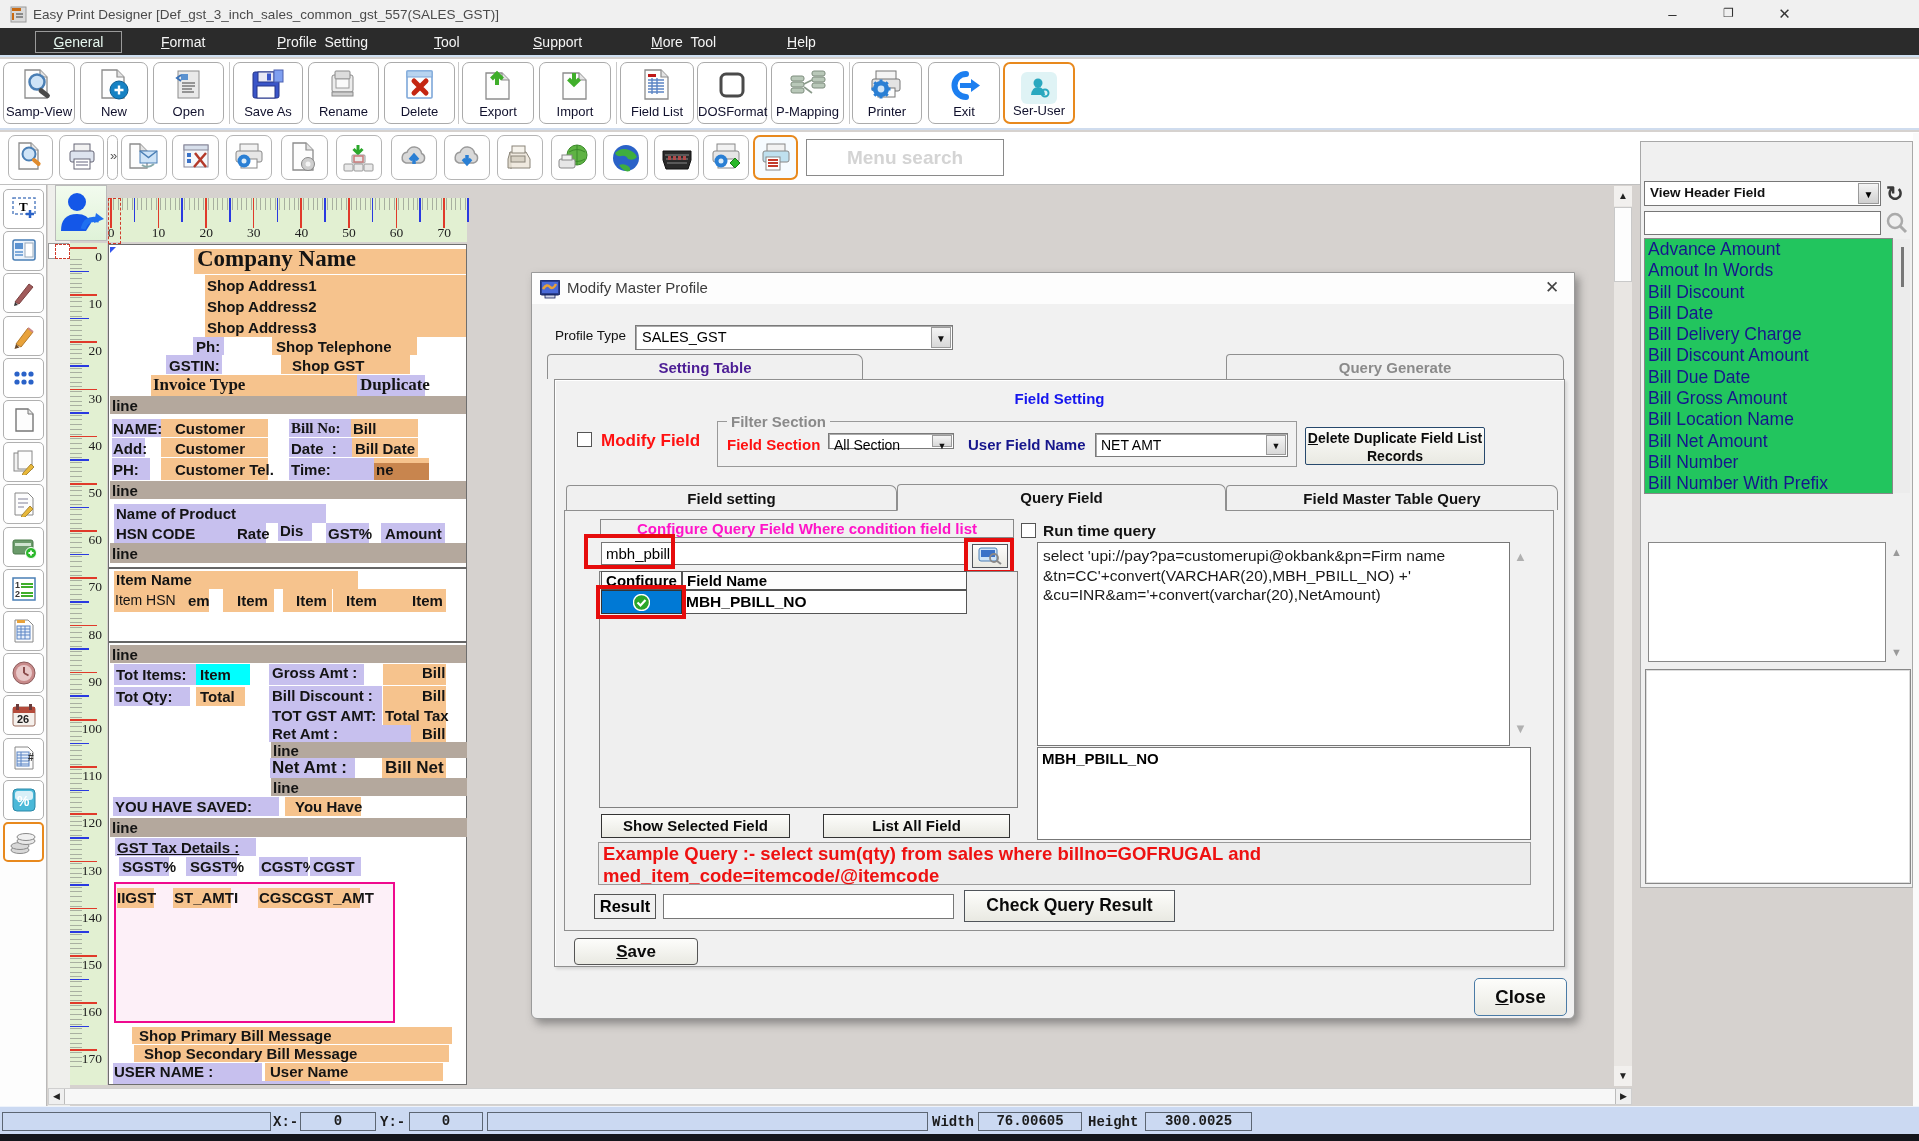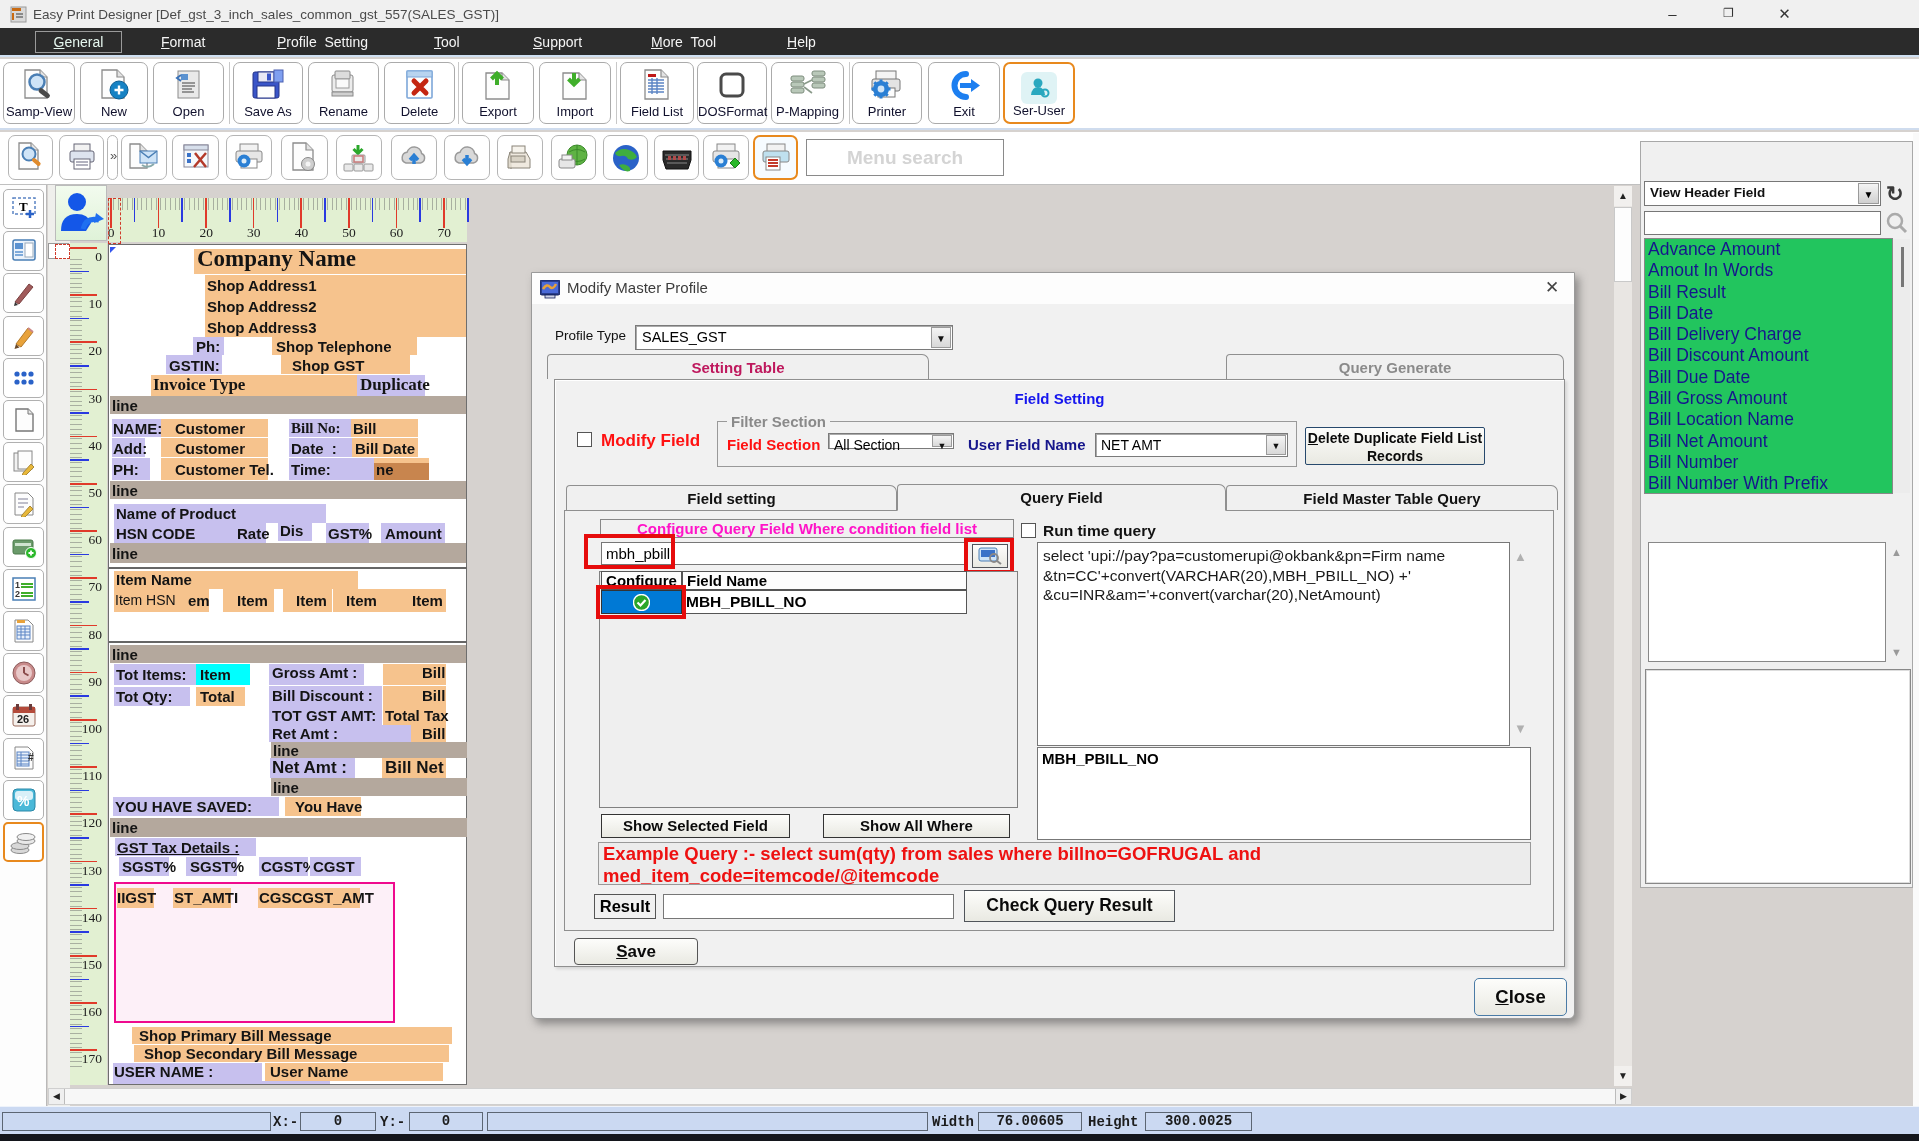--- a/index.html
+++ b/index.html
@@ -747,21 +747,21 @@
     </div>
 <div class="abs" style="left:246px;top:50px;width:24px;height:22px;font-size:21px;font-weight:bold;color:#3a3a3a;line-height:22px">↻</div>
 <div class="abs" style="left:4px;top:78px;width:237px;height:24px;background:#fff;border:1px solid #777"></div>
 <svg class="abs" style="left:244px;top:78px" width="26" height="24">
       <circle cx="11" cy="10" r="7" fill="none" stroke="#aaa" stroke-width="2.5"></circle>
       <path d="M16 15 l6 6" stroke="#aaa" stroke-width="3"></path>
     </svg>
 <div class="abs" style="left:4px;top:105px;width:249px;height:256px;background:#22c55e;border:1px solid #888;font-size:17.5px;color:#16168c;padding-left:3px">
       <div style="height:21.3px;line-height:21.3px;white-space:nowrap">Advance Amount</div>
       <div style="height:21.3px;line-height:21.3px;white-space:nowrap">Amout In Words</div>
-      <div style="height:21.3px;line-height:21.3px;white-space:nowrap">Bill Result</div>
+      <div style="height:21.3px;line-height:21.3px;white-space:nowrap">Bill Discount</div>
       <div style="height:21.3px;line-height:21.3px;white-space:nowrap">Bill Date</div>
       <div style="height:21.3px;line-height:21.3px;white-space:nowrap">Bill Delivery Charge</div>
       <div style="height:21.3px;line-height:21.3px;white-space:nowrap">Bill Discount Amount</div>
       <div style="height:21.3px;line-height:21.3px;white-space:nowrap">Bill Due Date</div>
       <div style="height:21.3px;line-height:21.3px;white-space:nowrap">Bill Gross Amount</div>
       <div style="height:21.3px;line-height:21.3px;white-space:nowrap">Bill Location Name</div>
       <div style="height:21.3px;line-height:21.3px;white-space:nowrap">Bill Net Amount</div>
       <div style="height:21.3px;line-height:21.3px;white-space:nowrap">Bill Number</div>
       <div style="height:21.3px;line-height:21.3px;white-space:nowrap">Bill Number With Prefix</div>
     </div>
@@ -795,21 +795,21 @@
       <path d="M3 9 q4 -6 7 -2 q3 3 6 -3" stroke="#e8a23a" stroke-width="2.5" fill="none"></path>
       <rect x="5" y="15" width="10" height="3" fill="#cfd4e8" stroke="#12205a" stroke-width=".8"></rect>
     </svg>
 <div class="abs" style="left:35px;top:6px;font-size:15px;color:#3c3c3c">Modify Master Profile</div>
 <div class="abs" style="left:1013px;top:4px;font-size:17px;color:#444">✕</div>
 <div class="abs" style="left:23px;top:55px;font-size:13.5px;color:#111">Profile Type</div>
 <div class="combo" style="left:103px;top:52px;width:318px;height:25px">
       <div style="position:absolute;left:6px;top:3px;font-size:14.5px">SALES_GST</div>
       <div class="arr" style="line-height:21px;font-size:10px">▼</div>
     </div>
-<div class="tab" style="left:15px;top:81px;width:382px;height:25px;line-height:25px;color:#be185d">Setting Table</div>
+<div class="tab" style="left:15px;top:81px;width:316px;height:25px;line-height:25px;color:#4c1d95">Setting Table</div>
 <div class="tab" style="left:694px;top:81px;width:338px;height:25px;line-height:25px;color:#8a8a8a">Query Generate</div>
 <div class="panel" style="left:22px;top:106px;width:1011px;height:588px;box-shadow:1px 1px 0 #fff inset, 2px 2px 3px rgba(0,0,0,.12)"></div>
 <div class="abs b" style="left:22px;top:117px;width:1011px;text-align:center;font-size:15px;color:#1616ee">Field Setting</div>
 <div class="abs" style="left:45px;top:159px;width:15px;height:15px;background:#fff;border:1.5px solid #555"></div>
 <div class="abs b" style="left:69px;top:158px;font-size:17px;color:#ff1111">Modify Field</div>
 <div class="abs" style="left:185px;top:148px;width:580px;height:46px;border:1px solid #999"></div>
 <div class="abs b" style="left:195px;top:140px;font-size:15px;color:#8a8a8a;background:#f1f1f1;padding:0 4px">Filter Section</div>
 <div class="abs b" style="left:195px;top:163px;font-size:15px;color:#ff1111">Field Section</div>
 <div class="combo" style="left:296px;top:160px;width:126px;height:16px">
       <div style="position:absolute;left:5px;top:3px;font-size:14px">All Section</div>
@@ -840,21 +840,21 @@
 <div class="abs" style="left:67px;top:298px;width:419px;height:237px;background:#efefef;border:1px solid #808080"></div>
 <div class="abs" style="left:69px;top:298px;width:81px;height:19px;background:#fdfdfd;border:1px solid #555;font-weight:bold;font-size:15px;text-align:center;line-height:17px">Configure</div>
 <div class="abs" style="left:150px;top:298px;width:285px;height:19px;background:#fdfdfd;border:1px solid #555;font-weight:bold;font-size:15px;line-height:17px;padding-left:4px">Field Name</div>
 <div class="abs" style="left:69px;top:317px;width:81px;height:24px;background:#0079d5;border:1px solid #333"><svg width="17" height="17" style="margin:3px 0 0 31px">
         <circle cx="8.5" cy="8.5" r="8" fill="#2aa52a" stroke="#fff" stroke-width="1.4"></circle>
         <path d="M4.5 8.5 l3 3 L12.5 6" stroke="#fff" stroke-width="2.2" fill="none"></path>
       </svg></div>
 <div class="abs" style="left:150px;top:317px;width:285px;height:24px;background:#fff;border:1px solid #555;font-weight:bold;font-size:15.5px;line-height:22px;padding-left:3px">MBH_PBILL_NO</div>
 <div class="redbox" style="left:64px;top:312px;width:90px;height:34px"></div>
 <div class="cbtn" style="left:69px;top:541px;width:189px;height:24px;font-size:15px;line-height:22px;border-color:#333">Show Selected Field</div>
-<div class="cbtn" style="left:291px;top:541px;width:187px;height:24px;font-size:15px;line-height:22px;border-color:#333">Show All Where</div>
+<div class="cbtn" style="left:291px;top:541px;width:187px;height:24px;font-size:15px;line-height:22px;border-color:#333">List All Field</div>
 <div class="abs" style="left:489px;top:250px;width:15px;height:15px;background:#fff;border:1.5px solid #555"></div>
 <div class="abs b" style="left:511px;top:249px;font-size:15.5px;color:#111">Run time query</div>
 <div class="abs" style="left:505px;top:269px;width:473px;height:204px;background:#fff;border:1px solid #777">
       <div style="position:absolute;left:5px;top:3px;font-size:15.5px;line-height:19.5px;color:#1a1a1a">select 'upi://pay?pa=customerupi@okbank&amp;pn=Firm name<br>&amp;tn=CC'+convert(VARCHAR(20),MBH_PBILL_NO) +'<br>&amp;cu=INR&amp;am='+convert(varchar(20),NetAmount)</div>
     </div>
 <div class="abs" style="left:982px;top:276px;color:#b0b0b0;font-size:13px">▲</div>
 <div class="abs" style="left:982px;top:448px;color:#b0b0b0;font-size:13px">▼</div>
 <div class="abs" style="left:505px;top:474px;width:494px;height:93px;background:#fff;border:1px solid #777">
       <div style="position:absolute;left:4px;top:2px;font-weight:bold;font-size:15px">MBH_PBILL_NO</div>
     </div>

